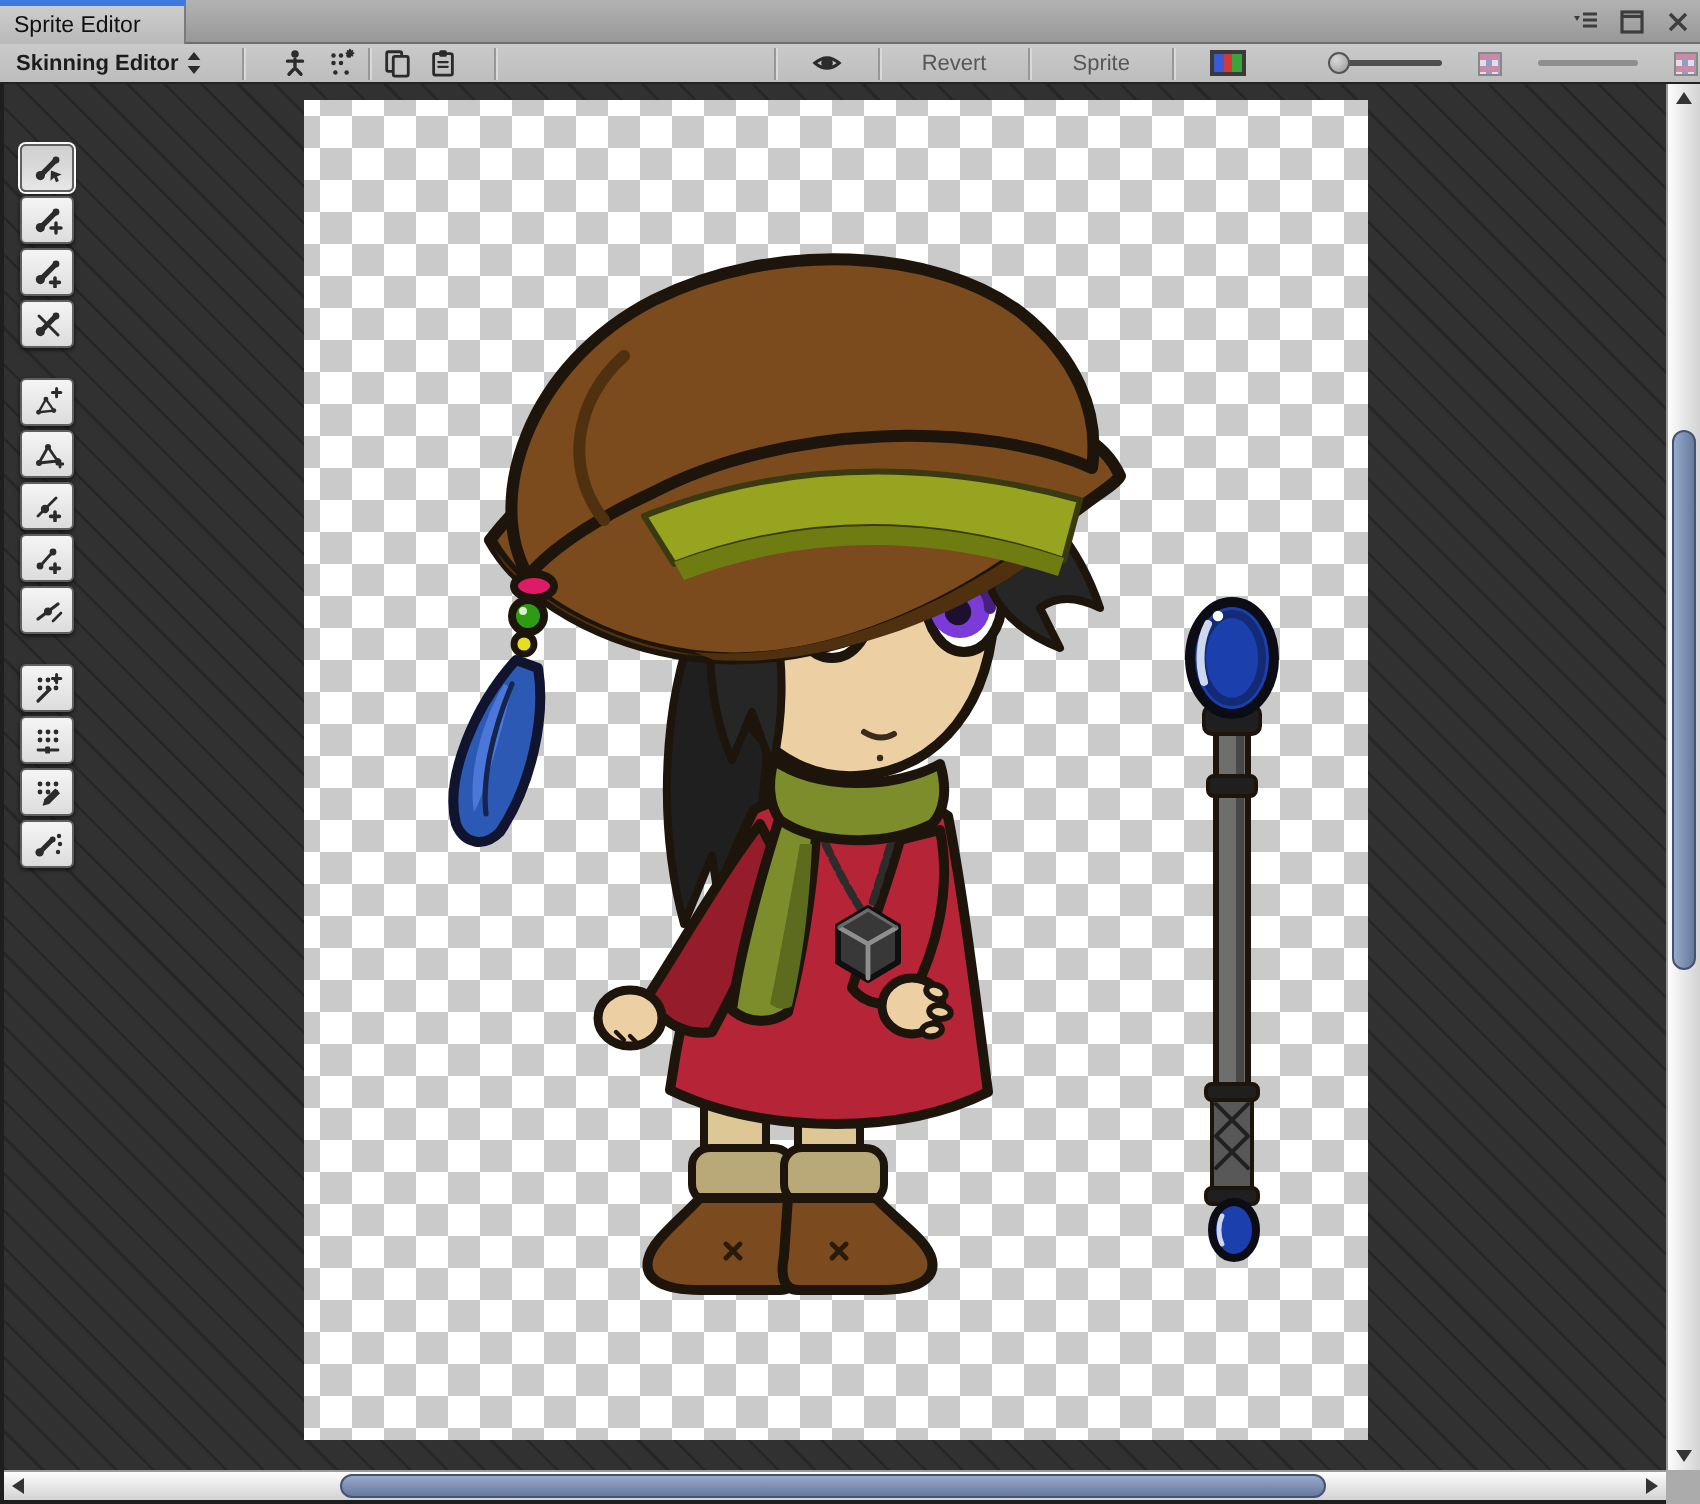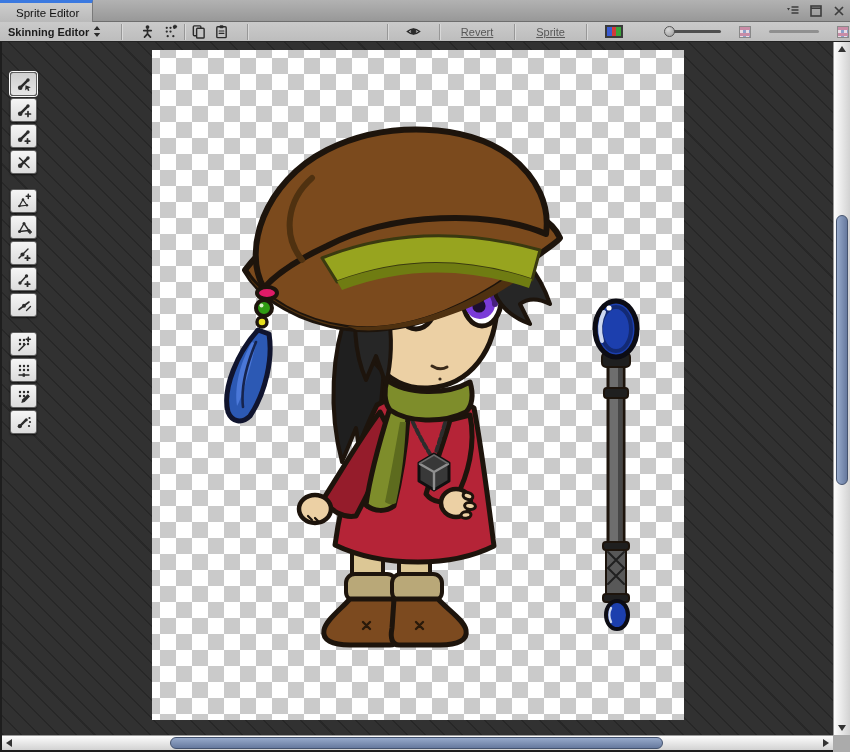--- a/index.html
+++ b/index.html
@@ -5,36 +5,36 @@
   html,body{margin:0;padding:0;background:#555;font-family:"Liberation Sans",sans-serif;}
   *{box-sizing:border-box;}
   .window{position:relative;width:850px;height:752px;background:#1e1e1e;overflow:hidden;
           -webkit-user-select:none;user-select:none;}
   
   .titlebar{position:absolute;left:0;top:0;width:850px;height:22px;
             background:linear-gradient(#b2b2b2,#989898);border-bottom:1px solid #6e6e6e;}
   .tab{position:absolute;left:0;top:0;width:93px;height:22px;
        background:linear-gradient(#cdcdcd,#b9b9b9);
        border-right:1px solid #7a7a7a;border-top:3px solid var(--accent);
-       display:flex;align-items:center;padding-left:16px;
+       display:flex;align-items:center;padding-left:7px;
        font-size:11.5px;color:#111;}
   .wincontrols{position:absolute;right:4px;top:0;height:22px;display:flex;align-items:center;gap:8px;}
   .winbtn{width:15px;height:15px;display:flex;align-items:center;justify-content:center;
           color:#3d3d3d;font-size:12px;cursor:default;}
   
   .toolbar{position:absolute;left:0;top:22px;width:850px;height:20px;
            background:linear-gradient(#cacaca,#bdbdbd);border-bottom:1px solid #232323;
            display:flex;align-items:center;font-size:11px;color:#1c1c1c;gap:12px;}
   .tb-sep{width:1px;height:16px;background:#979797;margin:0 2px;box-shadow:1px 0 0 #d9d9d9;}
   .dropdown{display:flex;align-items:center;gap:4px;padding:0 6px 0 8px;height:100%;}
   .dropdown svg{width:8px;height:11px;}
   .tbtn{height:18px;min-width:22px;display:flex;align-items:center;justify-content:center;
         padding:0 4px;color:#2b2b2b;}
   .tbtn svg{width:15px;height:15px;}
-  .tlabel{padding:0 7px;color:#575757;text-decoration:underline;}
+  .tlabel{padding:0 7px;color:#575757;}
   .spacer{flex:1;}
   .rgbicon{width:18px;height:13px;background:#e8e8e8;border:2px solid #3a3a3a;
            display:flex;margin:0 4px;}
   .rgbicon i{flex:1;}
   .slider{display:flex;align-items:center;margin:0 3px;}
   .slider .track{height:3px;background:#4e4e4e;border-radius:2px;}
   .slider .track.light{background:#8f8f8f;}
   .slider .knob{width:11px;height:11px;border-radius:50%;
                 background:radial-gradient(circle at 35% 30%,#d8d8d8,#9a9a9a);
                 border:1px solid #555;margin-right:-2px;z-index:1;}

